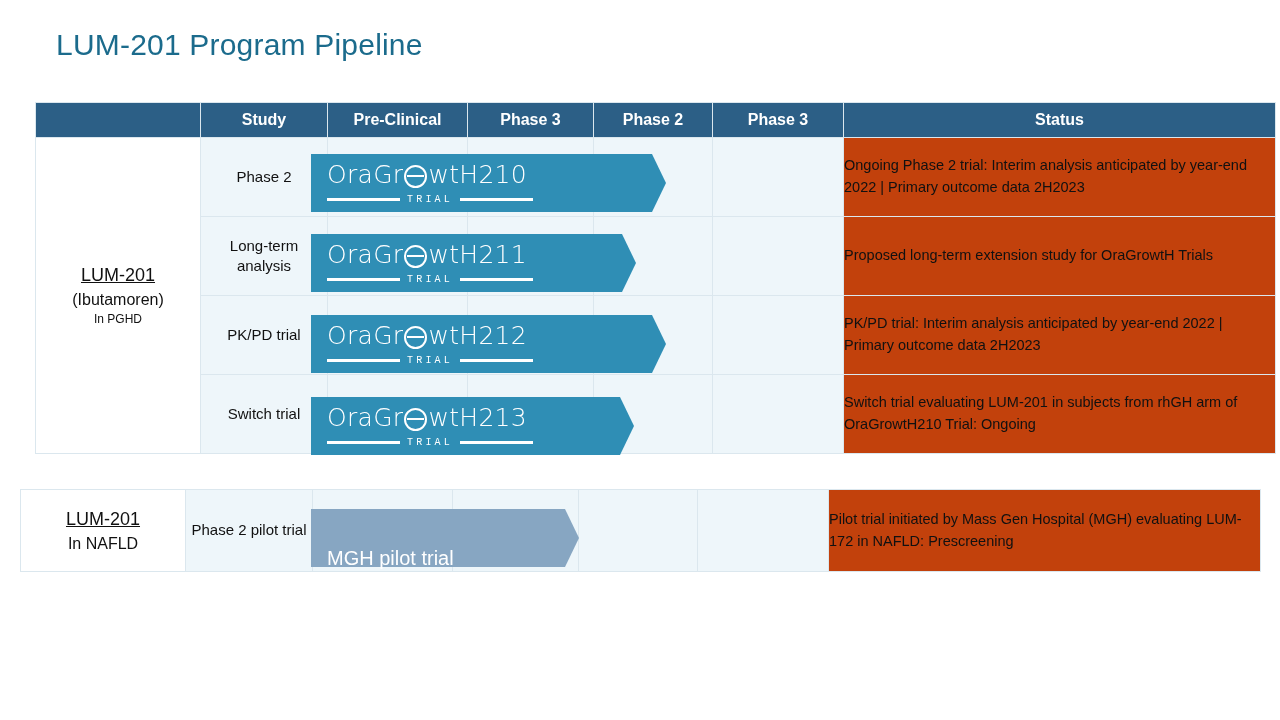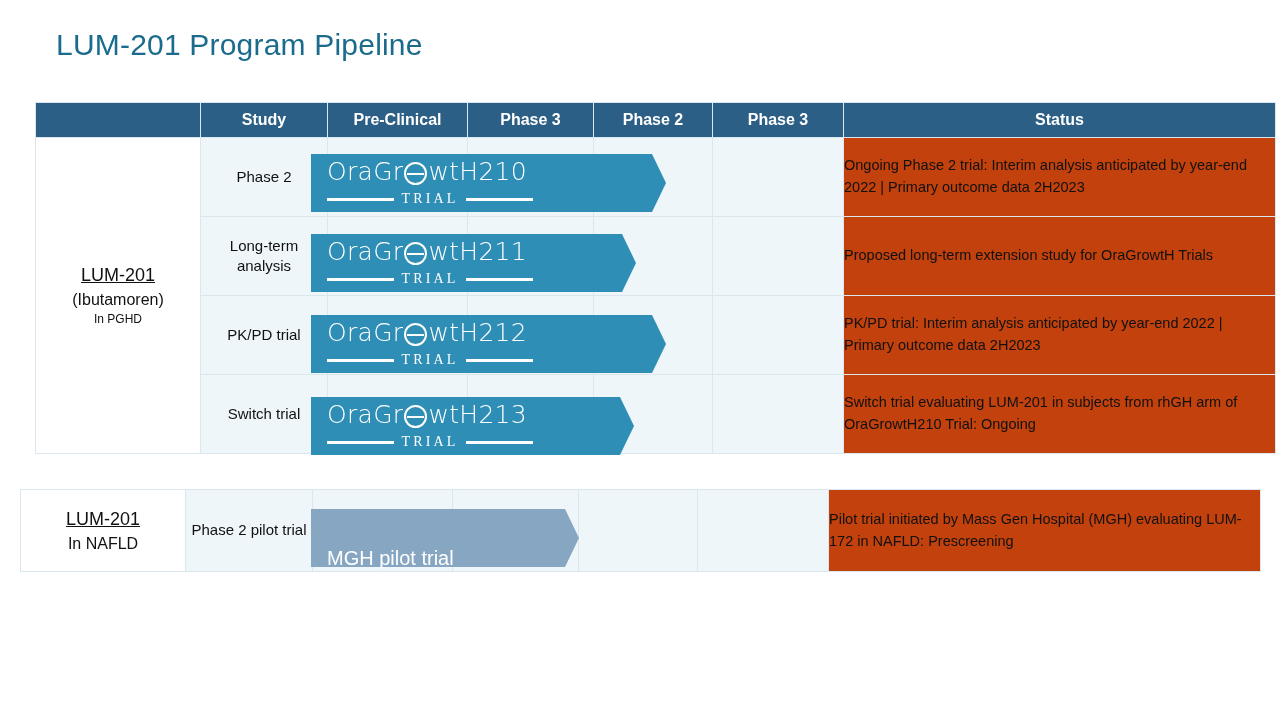--- a/index.html
+++ b/index.html
@@ -166,25 +166,25 @@
     align-items: center;
     margin-top: 7px;
     width: 206px;
   }
   .logo-sub .rule {
     flex: 1;
     height: 3px;
     background: #ffffff;
   }
   .logo-sub .rule-label {
-    font-size: 14px;
+    font-size: 10px;
     letter-spacing: 3.2px;
     color: #ffffff;
     padding: 0 7px;
-    font-family: Liberation Serif, serif;
+    font-family: Liberation Mono, monospace;
   }
 
   
   .arrow-plain-label {
     font-size: 20px;
     color: #ffffff;
     font-weight: 400;
     white-space: nowrap;
     margin-top: 41px;
   }

